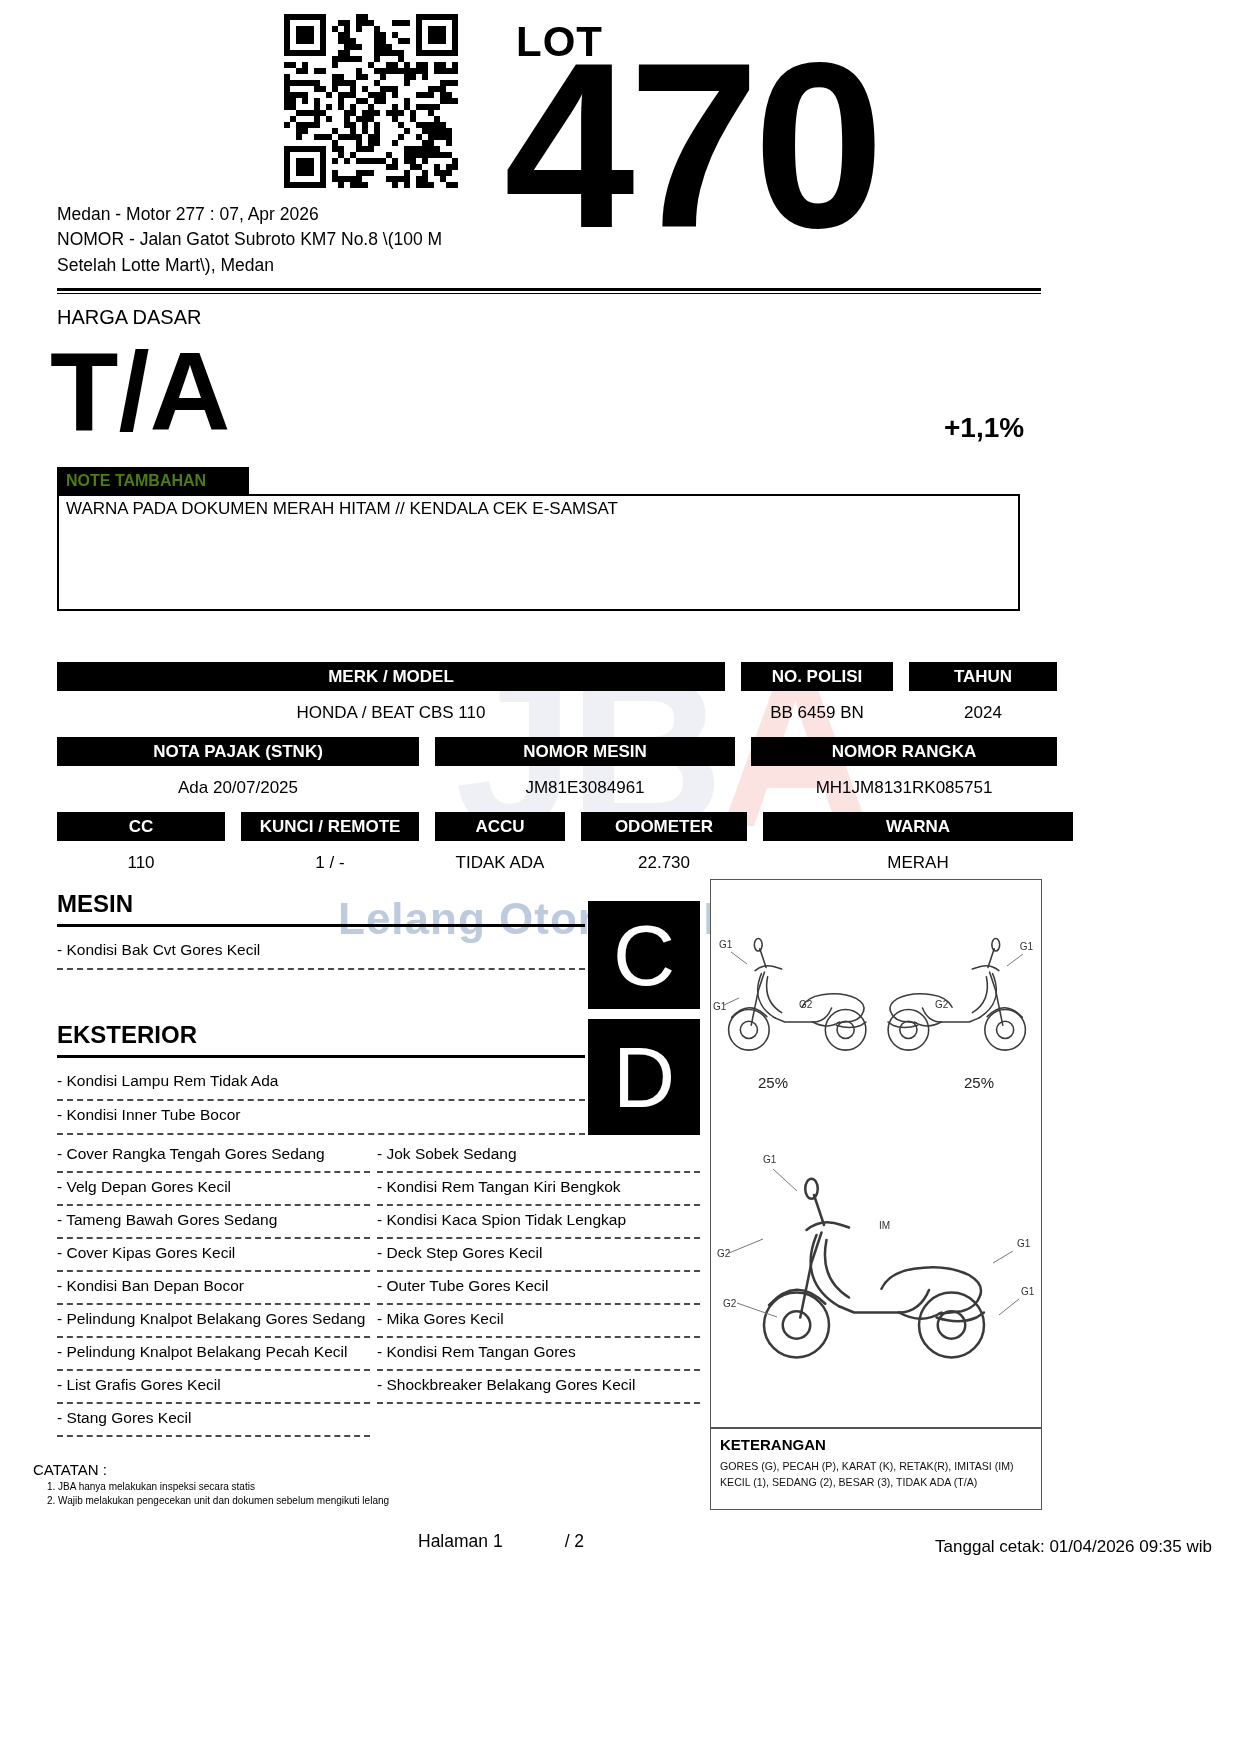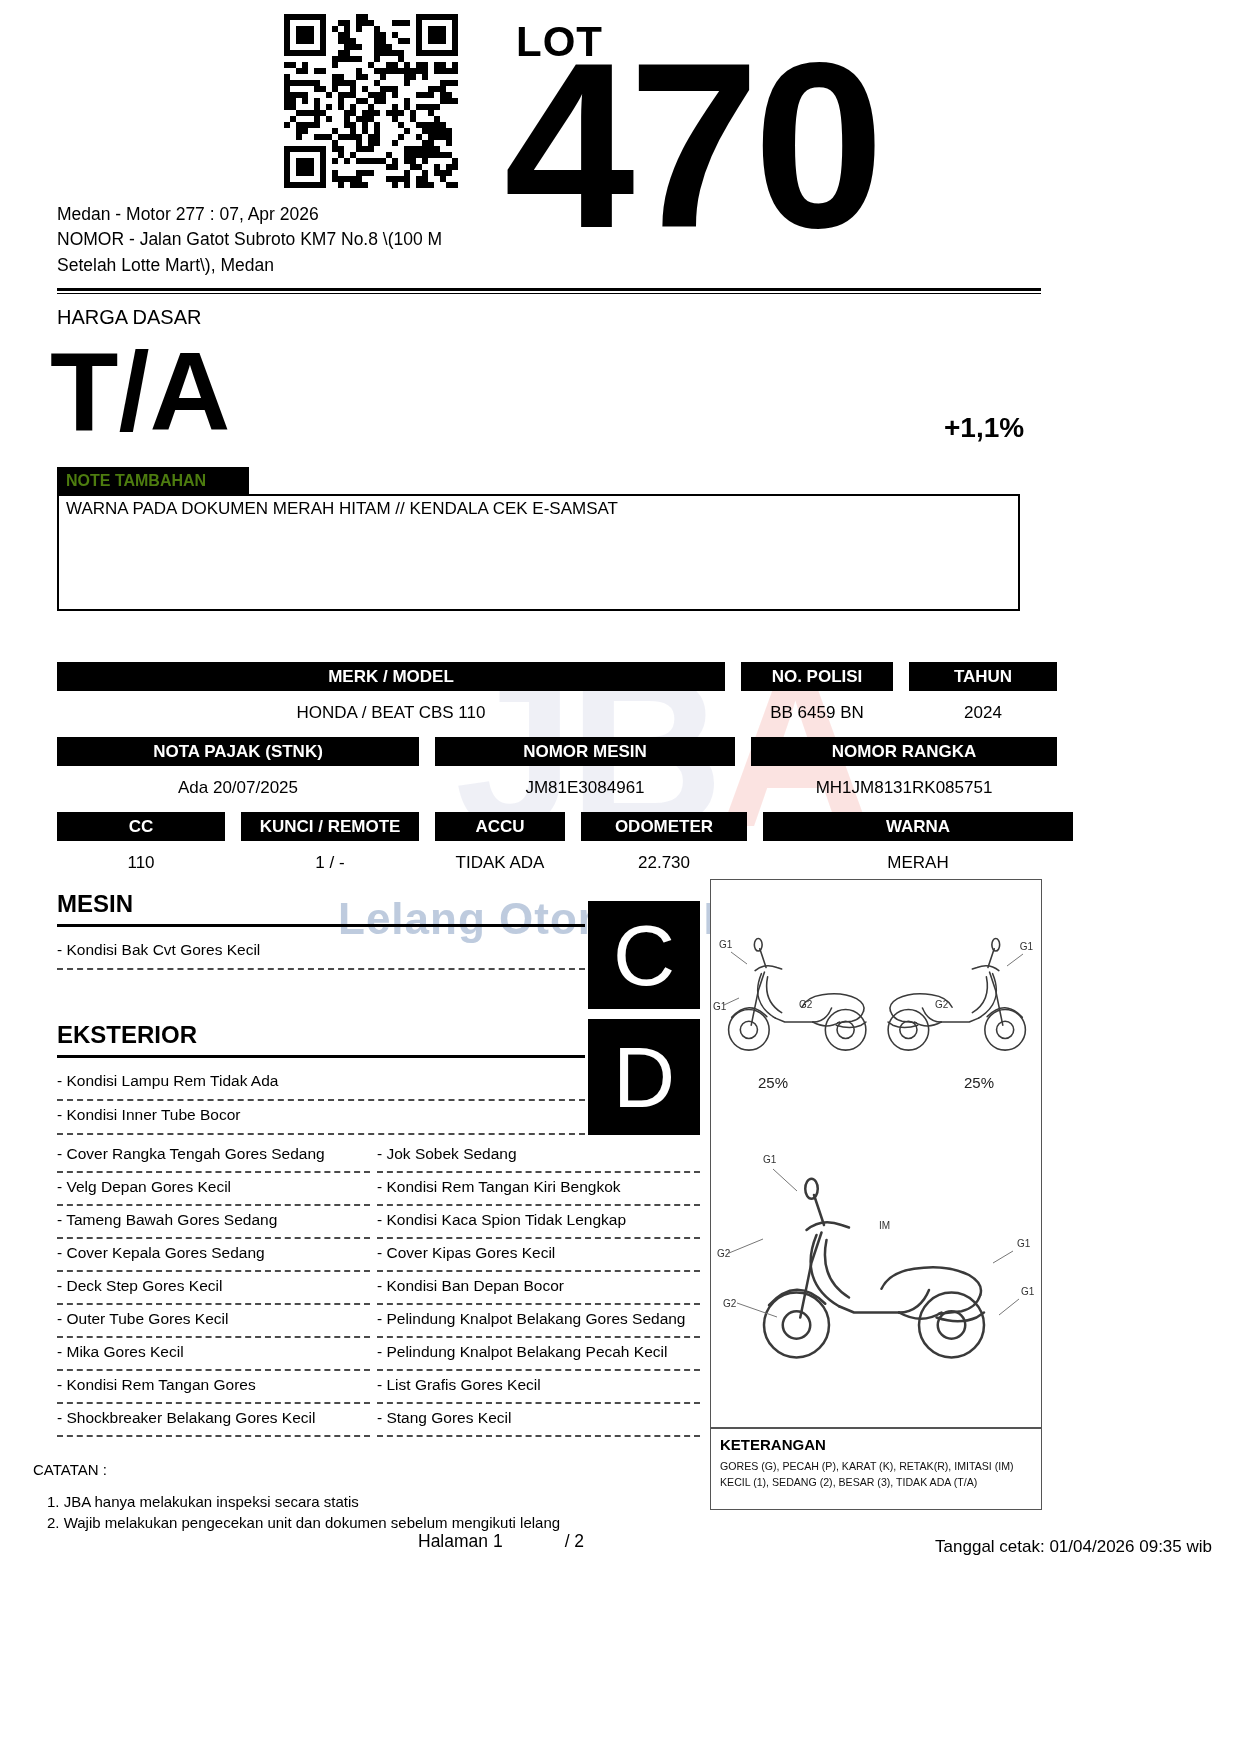--- a/index.html
+++ b/index.html
@@ -50,21 +50,21 @@
   .diagram-box svg{position:absolute;left:0}
   .mk{font-size:10px;fill:#333;font-family:"Liberation Sans",sans-serif}
   .tire{font-size:15px;fill:#222;font-family:"Liberation Sans",sans-serif}
   .leader{stroke:#777;stroke-width:1;fill:none}
   .ket-box{position:absolute;left:710px;top:1428px;width:332px;height:82px;border:1px solid #555;padding:7px 9px;background:#fff}
   .ket-title{font-size:15px;font-weight:700;margin-bottom:5px}
   .ket-line{font-size:10.6px;line-height:1.55;color:#111;white-space:nowrap}
 
   
   .catatan{left:33px;top:1461px;font-size:15px}
-  .catatan .items{padding-left:14px;font-size:15px;line-height:1.4;margin-top:13px}
+  .catatan .items{padding-left:14px;font-size:10px;line-height:1.4;margin-top:2px}
   .page-num{left:418px;top:1531px;font-size:17.5px}
   .page-num .sep{margin-left:62px}
   .printed{position:absolute;right:28px;top:1537px;font-size:17px}
 </style>
 </head>
 <body>
 
 <div class="page">
 
   <svg width="0" height="0" style="position:absolute" aria-hidden="true">
@@ -481,21 +481,20 @@
     <div class="chk">- Kondisi Lampu Rem Tidak Ada</div>
     <div class="chk">- Kondisi Inner Tube Bocor</div>
   </div>
   <div class="chk-grid">
     <div class="chk">- Cover Rangka Tengah Gores Sedang</div>
     <div class="chk">- Jok Sobek Sedang</div>
     <div class="chk">- Velg Depan Gores Kecil</div>
     <div class="chk">- Kondisi Rem Tangan Kiri Bengkok</div>
     <div class="chk">- Tameng Bawah Gores Sedang</div>
     <div class="chk">- Kondisi Kaca Spion Tidak Lengkap</div>
-    <div class="chk">- Cover Kepala Gores Sedang</div>
     <div class="chk">- Cover Kipas Gores Kecil</div>
     <div class="chk">- Deck Step Gores Kecil</div>
     <div class="chk">- Kondisi Ban Depan Bocor</div>
     <div class="chk">- Outer Tube Gores Kecil</div>
     <div class="chk">- Pelindung Knalpot Belakang Gores Sedang</div>
     <div class="chk">- Mika Gores Kecil</div>
     <div class="chk">- Pelindung Knalpot Belakang Pecah Kecil</div>
     <div class="chk">- Kondisi Rem Tangan Gores</div>
     <div class="chk">- List Grafis Gores Kecil</div>
     <div class="chk">- Shockbreaker Belakang Gores Kecil</div>

